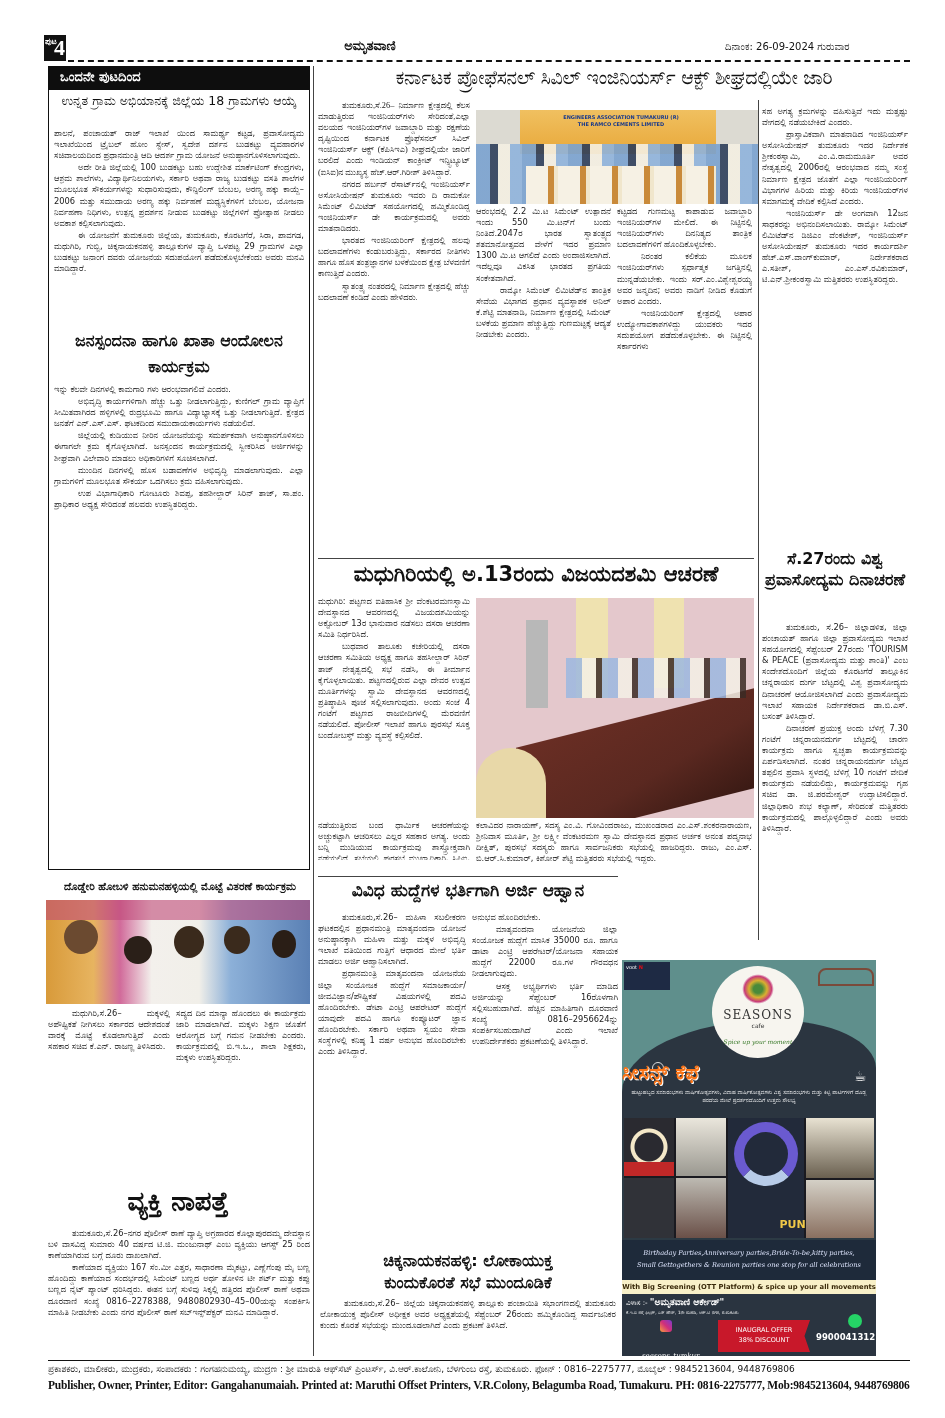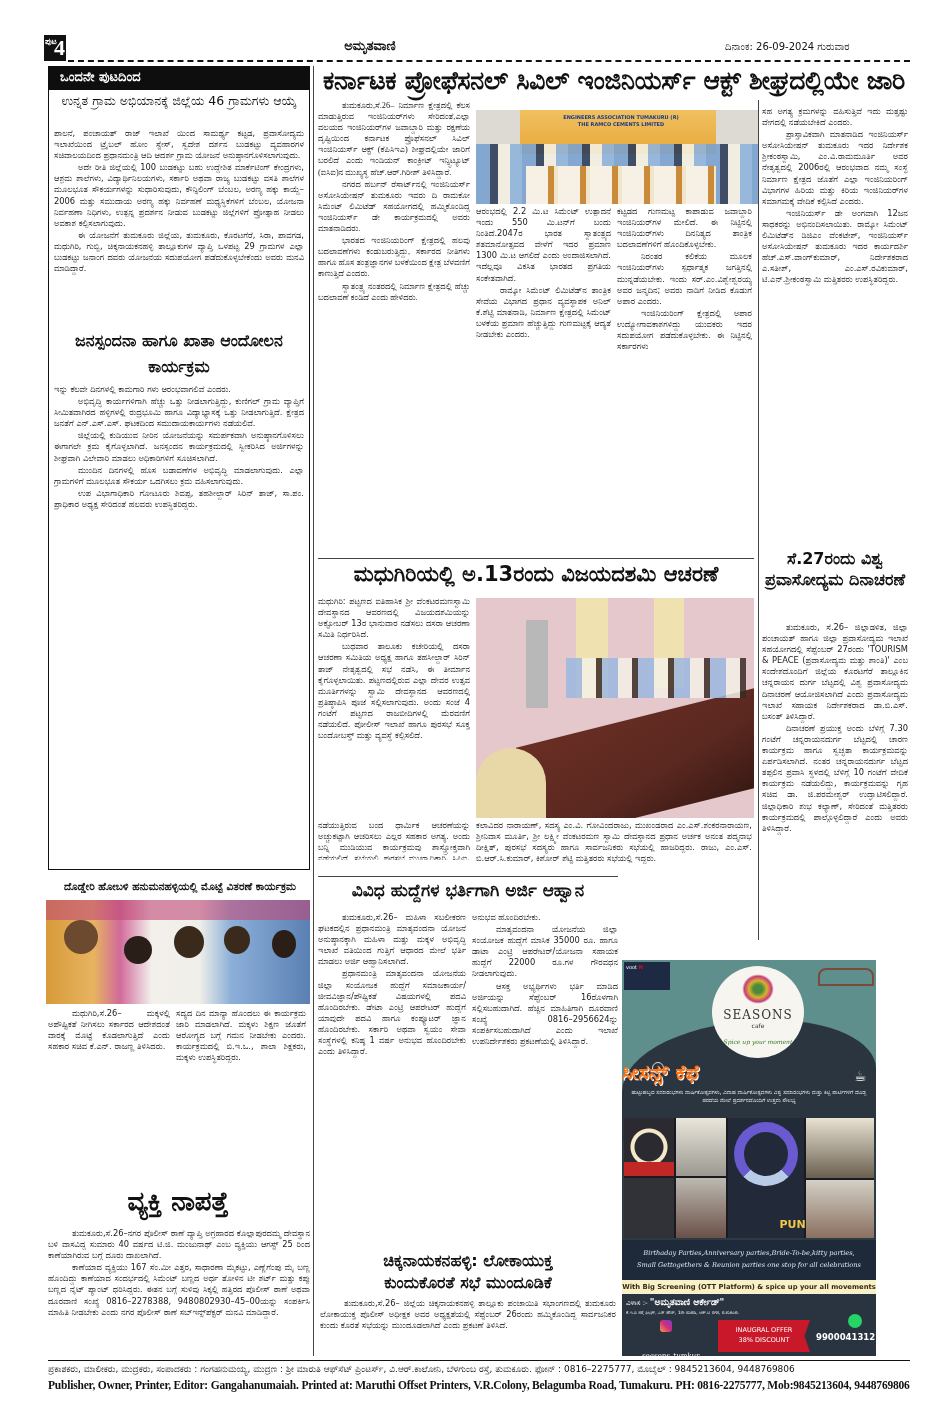--- a/index.html
+++ b/index.html
@@ -8,21 +8,21 @@
   .page-num { left: 44px; top: 35px; width: 22px; height: 26px; background: #111; color: #fff; font-family: "Liberation Serif", serif; font-weight: bold; font-size: 22px; display: flex; align-items: center; justify-content: flex-end; padding-right: 1px; }
   .page-num small { position: absolute; left: 1px; top: 2px; font-size: 8px; line-height: 9px; width: 7px; }
   .masthead { left: 250px; top: 38px; width: 240px; text-align: center; font-size: 13px; font-weight: bold; }
   .dateline { left: 725px; top: 41px; font-size: 10px; }
   .dash-rule { left: 68px; top: 60px; width: 842px; border-top: 2px dashed #111; }
   .col { position: absolute; font-size: 8.3px; line-height: 11.1px; text-align: justify; color: #1a1a1a; }
   .col p { text-indent: 24px; margin-bottom: 1px; }
   .black-bar { left: 48px; top: 66px; width: 262px; height: 24px; background: #0e0e0e; color: #fff; font-size: 13px; font-weight: bold; padding: 3px 12px; }
   .box-left { left: 48px; top: 90px; width: 262px; height: 780px; border: 1.5px solid #111; border-top: none; }
   .h-sub { text-align: center; font-weight: bold; color: #111; }
-  .headline-main { left: 316px; top: 66px; width: 596px; font-size: 25px; font-weight: bold; letter-spacing: -0.3px; white-space: nowrap; text-align: center; }
+  .headline-main { left: 316px; top: 66px; width: 596px; font-size: 19px; font-weight: normal; letter-spacing: -0.3px; white-space: nowrap; text-align: center; }
   .photo { position: absolute; overflow: hidden; }
   .vrule { position: absolute; border-left: 1px solid #444; }
   .hrule { position: absolute; border-top: 1px solid #444; }
   .ad { left: 622px; top: 960px; width: 254px; height: 396px; background: #2c3a44; overflow: hidden; }
   .footer1 { left: 48px; top: 1364px; width: 862px; font-size: 9px; white-space: nowrap; }
   .footer2 { left: 48px; top: 1379px; width: 862px; font-family: "Liberation Serif", serif; font-weight: bold; font-size: 11.5px; white-space: nowrap; letter-spacing: -0.2px; }
   .footer-rule { left: 48px; top: 1360px; width: 862px; border-top: 1.5px solid #111; }
 </style>
 </head>
 <body>
@@ -30,21 +30,21 @@
 <div class="abs page-num">
   <small>ಪುಟ</small>
   <span>4</span>
 </div>
 <div class="abs masthead">ಅಮೃತವಾಣಿ</div>
 <div class="abs dateline">ದಿನಾಂಕ: 26-09-2024 ಗುರುವಾರ</div>
 <div class="abs dash-rule"></div>
 
 <div class="abs black-bar">ಒಂದನೇ ಪುಟದಿಂದ</div>
 <div class="abs box-left"></div>
-<div class="abs h-sub" style="left:52px;top:92px;width:254px;font-size:12.5px;line-height:17px;font-weight:normal;">ಉನ್ನತ ಗ್ರಾಮ ಅಭಿಯಾನಕ್ಕೆ ಜಿಲ್ಲೆಯ 46 ಗ್ರಾಮಗಳು ಆಯ್ಕೆ</div>
+<div class="abs h-sub" style="left:52px;top:92px;width:254px;font-size:12.5px;line-height:17px;font-weight:normal;">ಉನ್ನತ ಗ್ರಾಮ ಅಭಿಯಾನಕ್ಕೆ ಜಿಲ್ಲೆಯ 18 ಗ್ರಾಮಗಳು ಆಯ್ಕೆ</div>
 <div class="col" style="left:54px;top:128px;width:250px;">
   <p style="text-indent:0">ಪಾಲನೆ, ಪಂಚಾಯತ್ ರಾಜ್ ಇಲಾಖೆ ಯಿಂದ ಸಾಮರ್ಥ್ಯ ಕಟ್ಟಡ, ಪ್ರವಾಸೋದ್ಯಮ ಇಲಾಖೆಯಿಂದ ಟ್ರೈಬಲ್ ಹೋಂ ಸ್ಟೇಸ್, ಸ್ವದೇಶ ದರ್ಶನ ಬುಡಕಟ್ಟು ವ್ಯವಹಾರಗಳ ಸಚಿವಾಲಯದಿಂದ ಪ್ರಧಾನಮಂತ್ರಿ ಆದಿ ಆದರ್ಶ ಗ್ರಾಮ ಯೋಜನೆ ಅನುಷ್ಠಾನಗೊಳಿಸಲಾಗುವುದು.</p>
   <p>ಅದೇ ರೀತಿ ಜಿಲ್ಲೆಯಲ್ಲಿ 100 ಬುಡಕಟ್ಟು ಬಹು ಉದ್ದೇಶಿತ ಮಾರ್ಕೆಟಿಂಗ್ ಕೇಂದ್ರಗಳು, ಆಶ್ರಮ ಶಾಲೆಗಳು, ವಿದ್ಯಾರ್ಥಿನಿಲಯಗಳು, ಸರ್ಕಾರಿ ಅಥವಾ ರಾಜ್ಯ ಬುಡಕಟ್ಟು ವಸತಿ ಶಾಲೆಗಳ ಮೂಲಭೂತ ಸೌಕರ್ಯಗಳನ್ನು ಸುಧಾರಿಸುವುದು, ಕೌನ್ಸಿಲಿಂಗ್ ಬೆಂಬಲ, ಅರಣ್ಯ ಹಕ್ಕು ಕಾಯ್ದೆ–2006 ಮತ್ತು ಸಮುದಾಯ ಅರಣ್ಯ ಹಕ್ಕು ನಿರ್ವಹಣೆ ಮಧ್ಯಸ್ಥಿಕೆಗಳಿಗೆ ಬೆಂಬಲ, ಯೋಜನಾ ನಿರ್ವಹಣಾ ನಿಧಿಗಳು, ಉತ್ಪನ್ನ ಪ್ರದರ್ಶನ ನೀಡುವ ಬುಡಕಟ್ಟು ಜಿಲ್ಲೆಗಳಿಗೆ ಪ್ರೋತ್ಸಾಹ ನೀಡಲು ಅವಕಾಶ ಕಲ್ಪಿಸಲಾಗುವುದು.</p>
   <p>ಈ ಯೋಜನೆಗೆ ತುಮಕೂರು ಜಿಲ್ಲೆಯ, ತುಮಕೂರು, ಕೊರಟಗೆರೆ, ಸಿರಾ, ಪಾವಗಡ, ಮಧುಗಿರಿ, ಗುಬ್ಬಿ, ಚಿಕ್ಕನಾಯಕನಹಳ್ಳಿ ತಾಲ್ಲೂಕುಗಳ ವ್ಯಾಪ್ತಿ ಒಳಪಟ್ಟ 29 ಗ್ರಾಮಗಳ ಎಲ್ಲಾ ಬುಡಕಟ್ಟು ಜನಾಂಗ ದವರು ಯೋಜನೆಯ ಸದುಪಯೋಗ ಪಡೆದುಕೊಳ್ಳಬೇಕೆಂದು ಅವರು ಮನವಿ ಮಾಡಿದ್ದಾರೆ.</p>
 </div>
 
 <div class="abs h-sub" style="left:52px;top:328px;width:254px;font-size:16px;line-height:26px;white-space:nowrap;">
   <div>ಜನಸ್ಪಂದನಾ ಹಾಗೂ ಖಾತಾ ಆಂದೋಲನ</div>
   <div>ಕಾರ್ಯಕ್ರಮ</div>
 </div>

